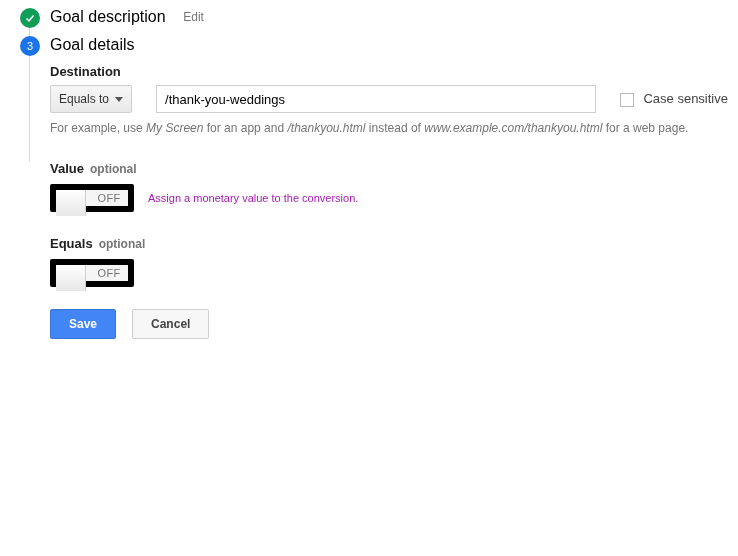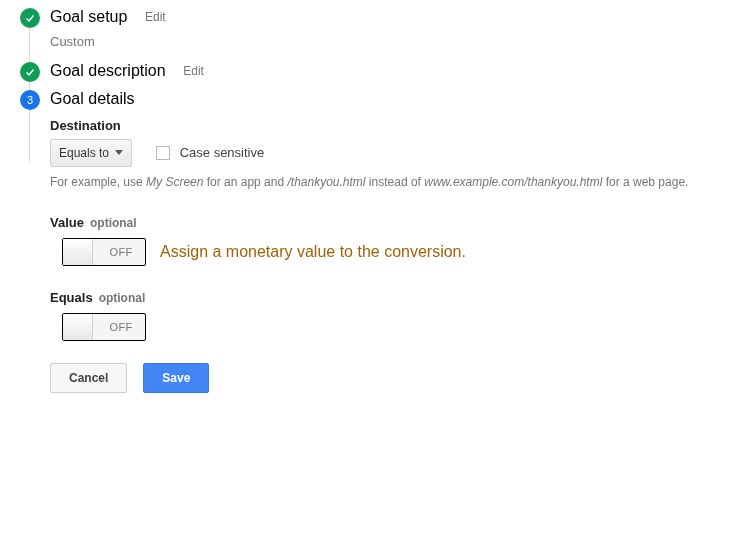--- a/index.html
+++ b/index.html
@@ -87,46 +87,45 @@
     cursor: pointer;
   }
   .cblabel { font-size: 13px; color: #424242; }
   .hint { color: #757575; font-size: 12px; margin-top: 6px; line-height: 1.5; }
   .hint .ital { font-style: italic; }
 
   .block { margin-top: 24px; }
 
   .toggle {
     width: 84px; height: 28px;
-    border: 1px solid #000000;
+    border: 6px solid #000000;
     background: #f5f5f5;
     position: relative;
     border-radius: 2px;
     display: inline-block;
     vertical-align: middle;
     cursor: pointer;
-    margin-left: 12px;
   }
   .toggle .knob {
     position: absolute;
     left: 0; top: 0;
     width: 30px; height: 26px;
     background: linear-gradient(#fff,#e7e7e7);
     border-right: 1px solid #cfcfcf;
   }
   .toggle .lab {
     position: absolute;
     left: 34px; top: 0; right: 0; bottom: 0;
     display: flex; align-items: center; justify-content: center;
     font-size: 11px;
     color: #757575;
     letter-spacing: 0.3px;
   }
   .toggle-row { display: flex; align-items: center; gap: 14px; margin-top: 8px; }
-  .toggle-desc { color: #a16207; font-size: 16px; }
+  .toggle-desc { color: #a21caf; font-size: 11px; }
 
   .verify-row {
     border-top: 1px solid #e0e0e0;
     margin-top: 30px;
     padding-top: 18px;
     display: flex; align-items: baseline; gap: 14px;
   }
   .vlink { color: #1a73e8; font-size: 13px; cursor: pointer; }
   .vdesc { color: #757575; font-size: 12px; }
 
@@ -144,30 +143,20 @@
   .btn.primary { background: #4285f4; border-color: #3877d6; color: #fff; }
   .btn.secondary { background: #f7f7f7; border-color: #cfcfcf; color: #444; }
 </style>
 </head>
 <body>
 
 <div class="container">
   <div class="steps">
     <div class="vline"></div>
 
-    <div class="step">
-      <div class="badge green">
-        <svg viewBox="0 0 24 24" fill="none" stroke="#fff" stroke-width="3">
-            <polyline points="5,13 10,18 19,7"></polyline>
-          </svg>
-      </div>
-      <span class="step-title">Goal setup</span>
-      <span class="edit-link">Edit</span>
-      <div class="sub">Custom</div>
-    </div>
 
     <div class="step">
       <div class="badge green">
         <svg viewBox="0 0 24 24" fill="none" stroke="#fff" stroke-width="3">
             <polyline points="5,13 10,18 19,7"></polyline>
           </svg>
       </div>
       <span class="step-title">Goal description</span>
       <span class="edit-link">Edit</span>
     </div>
@@ -183,20 +172,21 @@
   <div class="details">
 
     <div class="section-label">Destination</div>
     <div class="dest-row">
       <div class="dd">
         <span>Equals to</span>
         <svg viewBox="0 0 10 6">
             <path d="M0 0 L5 6 L10 0 Z" fill="#555"></path>
           </svg>
       </div>
+      <input class="tin" type="text" value="/thank-you-weddings" style="">
       <div>
         <span class="cb"></span>
         <span class="cblabel">Case sensitive</span>
       </div>
     </div>
     <div class="hint">
       <span>For example, use </span><span class="ital">My Screen</span><span> for an app and </span><span class="ital">/thankyou.html</span><span> instead of </span><span class="ital">www.example.com/thankyou.html</span><span> for a web page.</span>
     </div>
 
     <div class="block">
@@ -219,21 +209,21 @@
       <div class="toggle-row">
         <div class="toggle">
           <div class="knob"></div>
           <div class="lab">OFF</div>
         </div>
       </div>
     </div>
 
 
     <div class="btnrow">
+      <div class="btn primary">
+          <span>Save</span>
+        </div>
       <div class="btn secondary">
           <span>Cancel</span>
         </div>
-      <div class="btn primary">
-          <span>Save</span>
-        </div>
     </div>
   </div>
 </div>
 
 </body></html>

